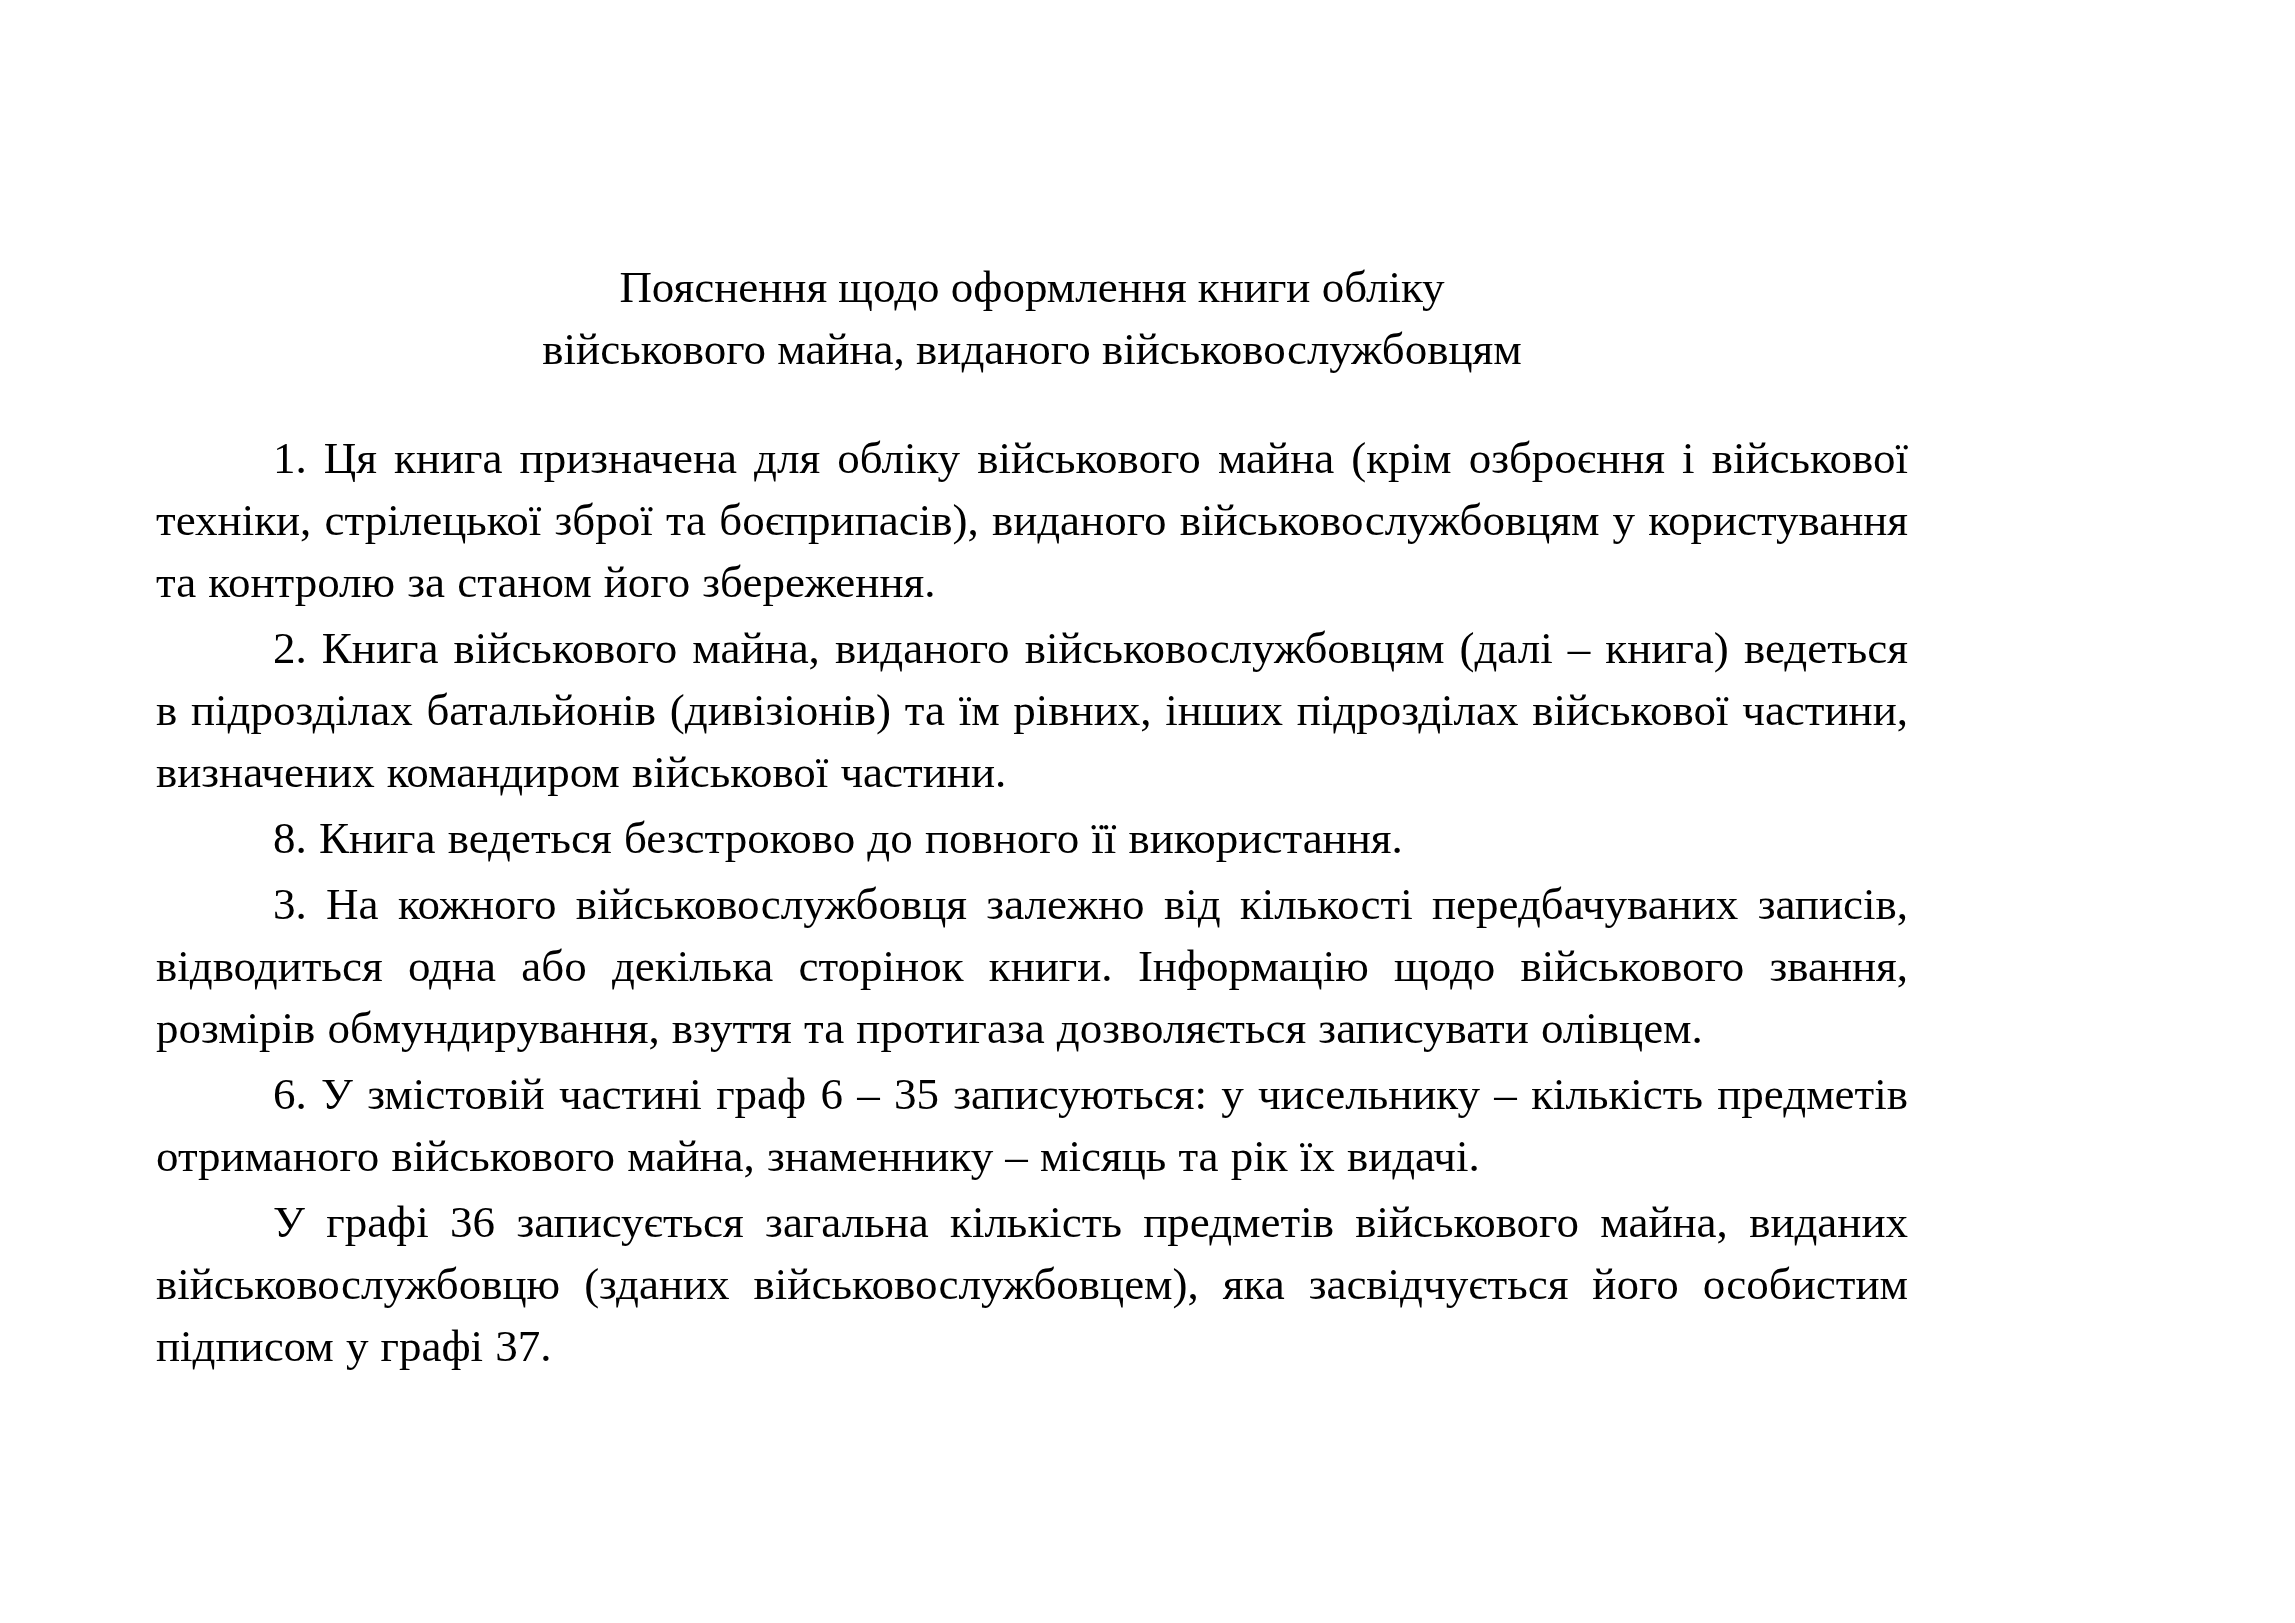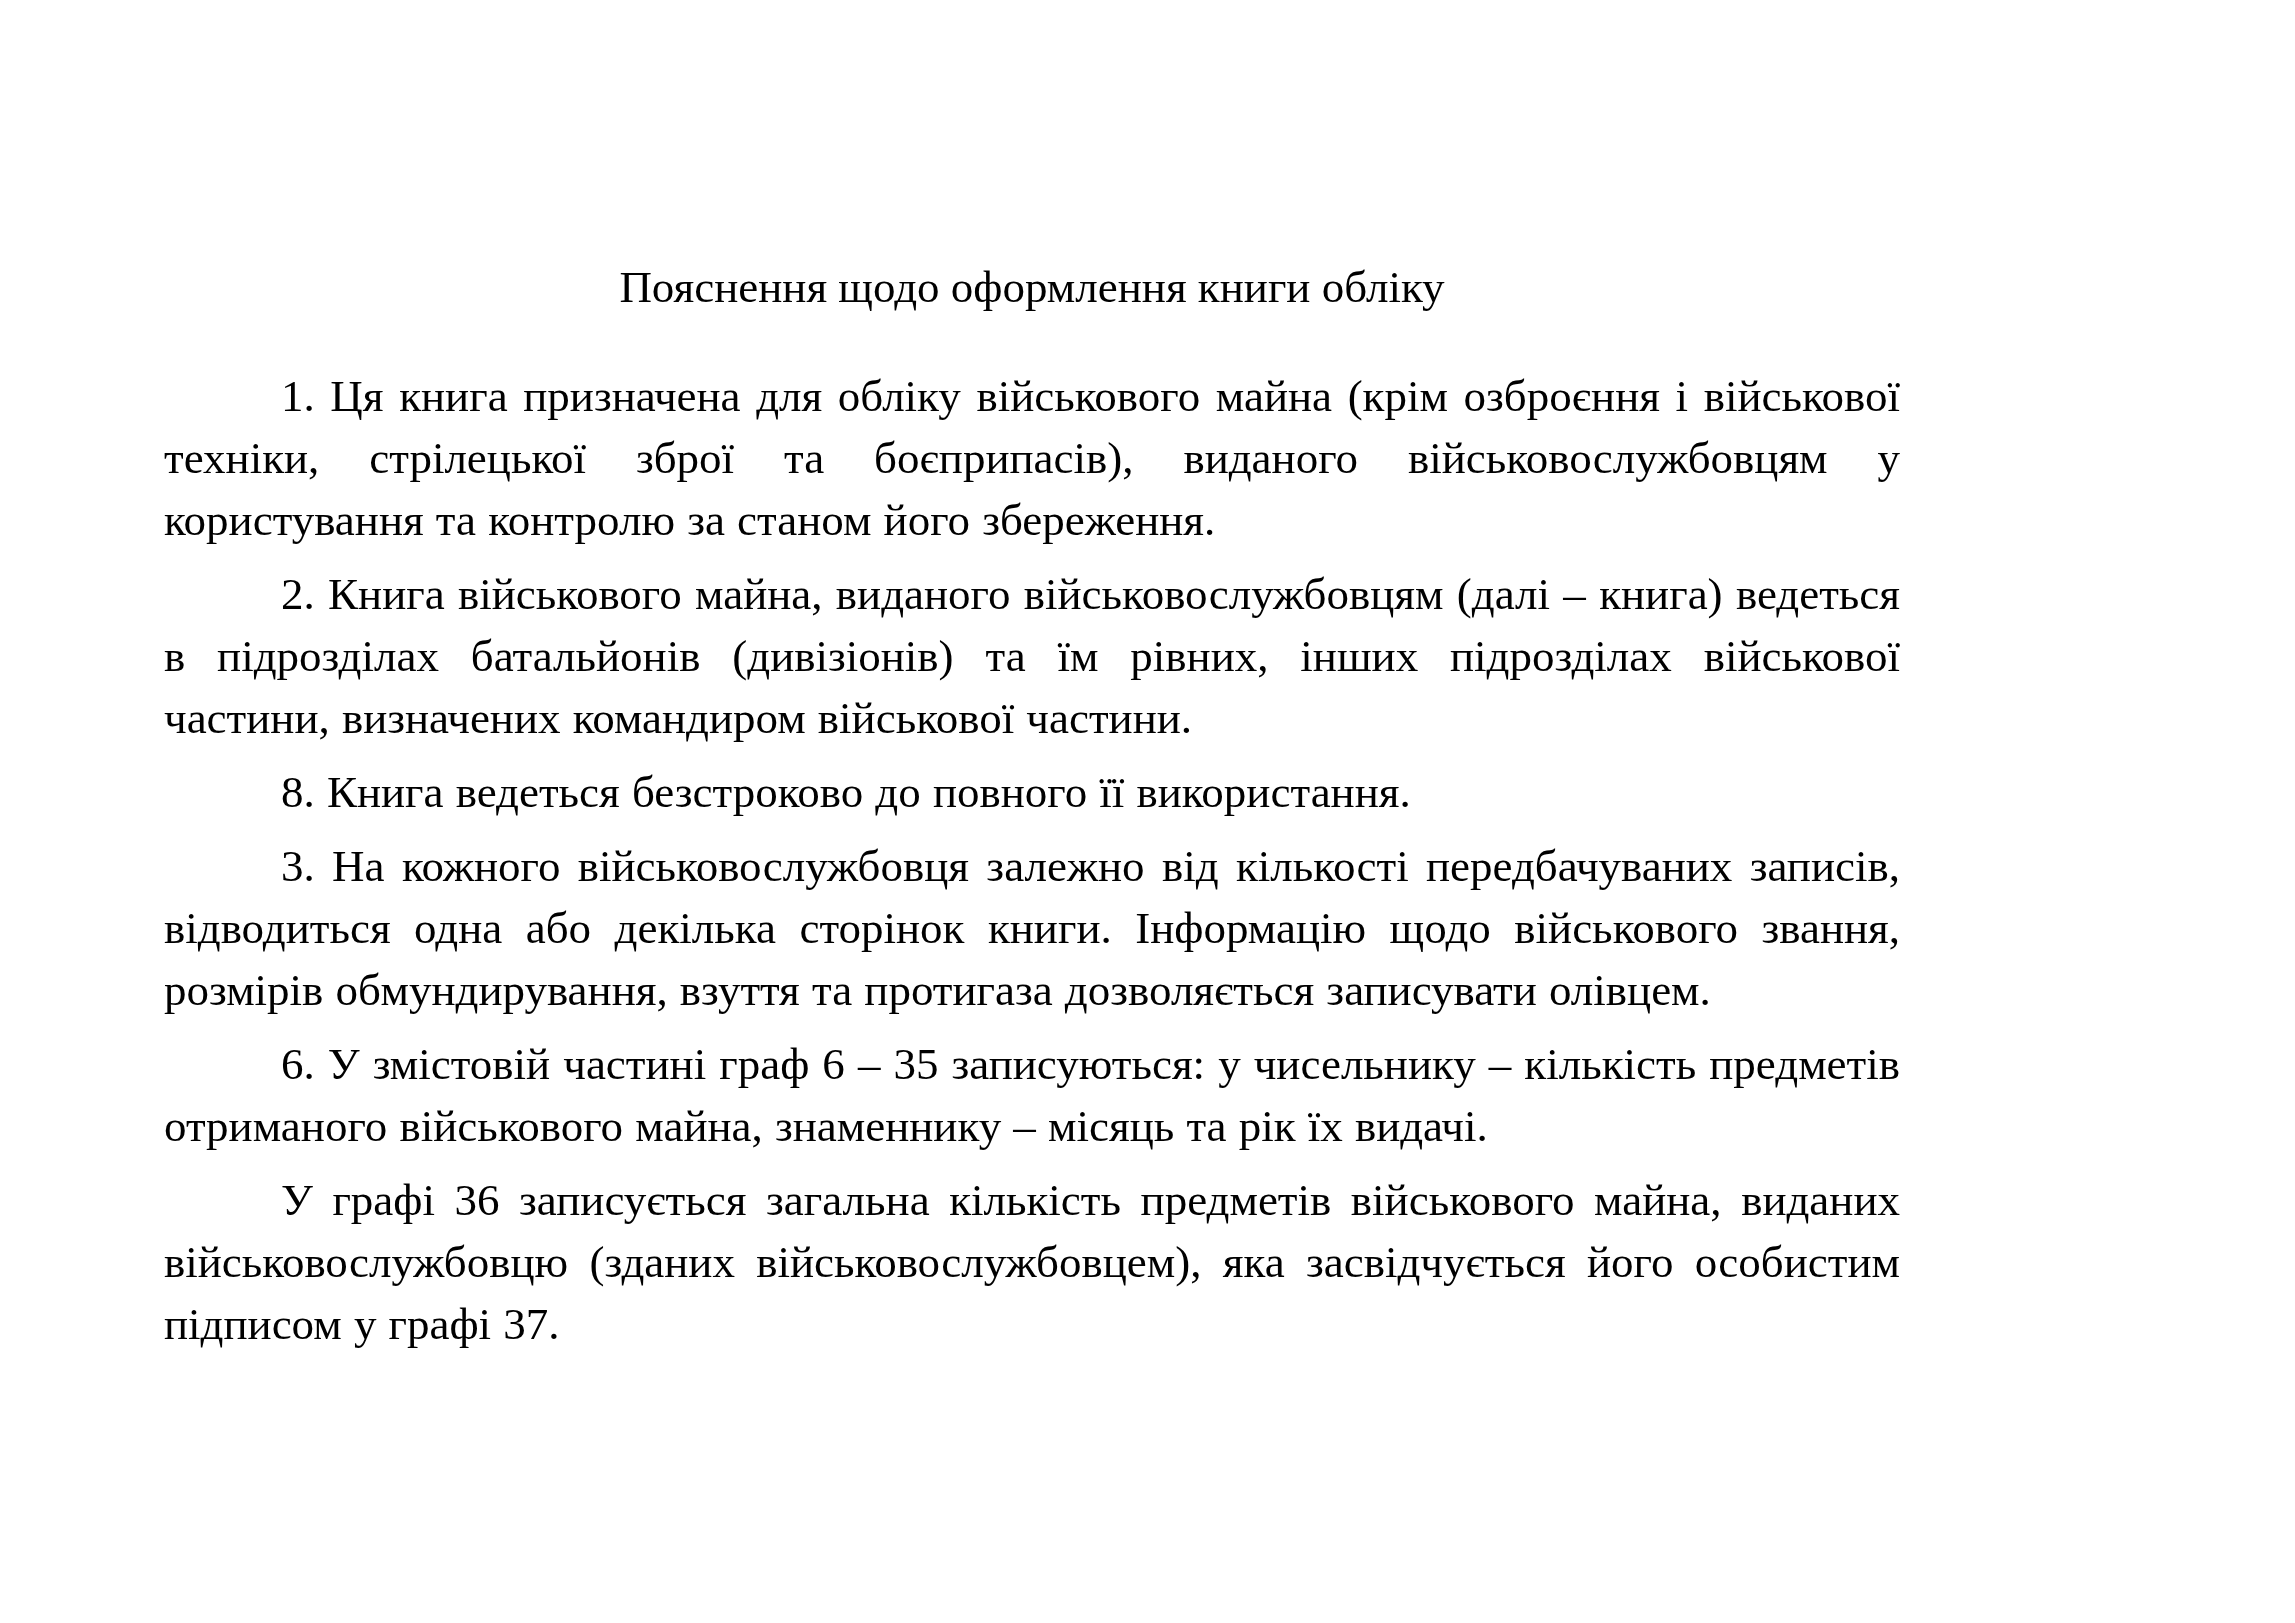--- a/index.html
+++ b/index.html
@@ -28,34 +28,35 @@
     text-align: center;
     margin: 0 0 47px 0;
   }
   .title-line {
     margin: 0;
     font-weight: normal;
     font-size: 45px;
     line-height: 62px;
   }
   p.para {
-    margin: 12px;
+    margin: 4px;
     text-align: justify;
     text-align-last: left;
     text-indent: 117px;
     word-spacing: 0.9px;
   }
 </style>
 </head>
 <body>
 
 <div class="page">
 
   <div class="title-block">
     <div class="title-line">Пояснення щодо оформлення книги обліку</div>
+    <div class="title-line">військового майна, виданого військовослужбовцям</div>
   </div>
 
   <div>
     <p class="para">1. Ця книга призначена для обліку військового майна (крім озброєння і військової техніки, стрілецької зброї та боєприпасів), виданого військовослужбовцям у користування та контролю за станом його збереження.</p>
     <p class="para">2. Книга військового майна, виданого військовослужбовцям (далі – книга) ведеться в підрозділах батальйонів (дивізіонів) та їм рівних, інших підрозділах військової частини, визначених командиром військової частини.</p>
     <p class="para">8. Книга ведеться безстроково до повного її використання.</p>
     <p class="para">3. На кожного військовослужбовця залежно від кількості передбачуваних записів, відводиться одна або декілька сторінок книги. Інформацію щодо військового звання, розмірів обмундирування, взуття та протигаза дозволяється записувати олівцем.</p>
     <p class="para">6. У змістовій частині граф 6 – 35 записуються: у чисельнику – кількість предметів отриманого військового майна, знаменнику – місяць та рік їх видачі.</p>
     <p class="para">У графі 36 записується загальна кількість предметів військового майна, виданих військовослужбовцю (зданих військовослужбовцем), яка засвідчується його особистим підписом у графі 37.</p>
   </div>

